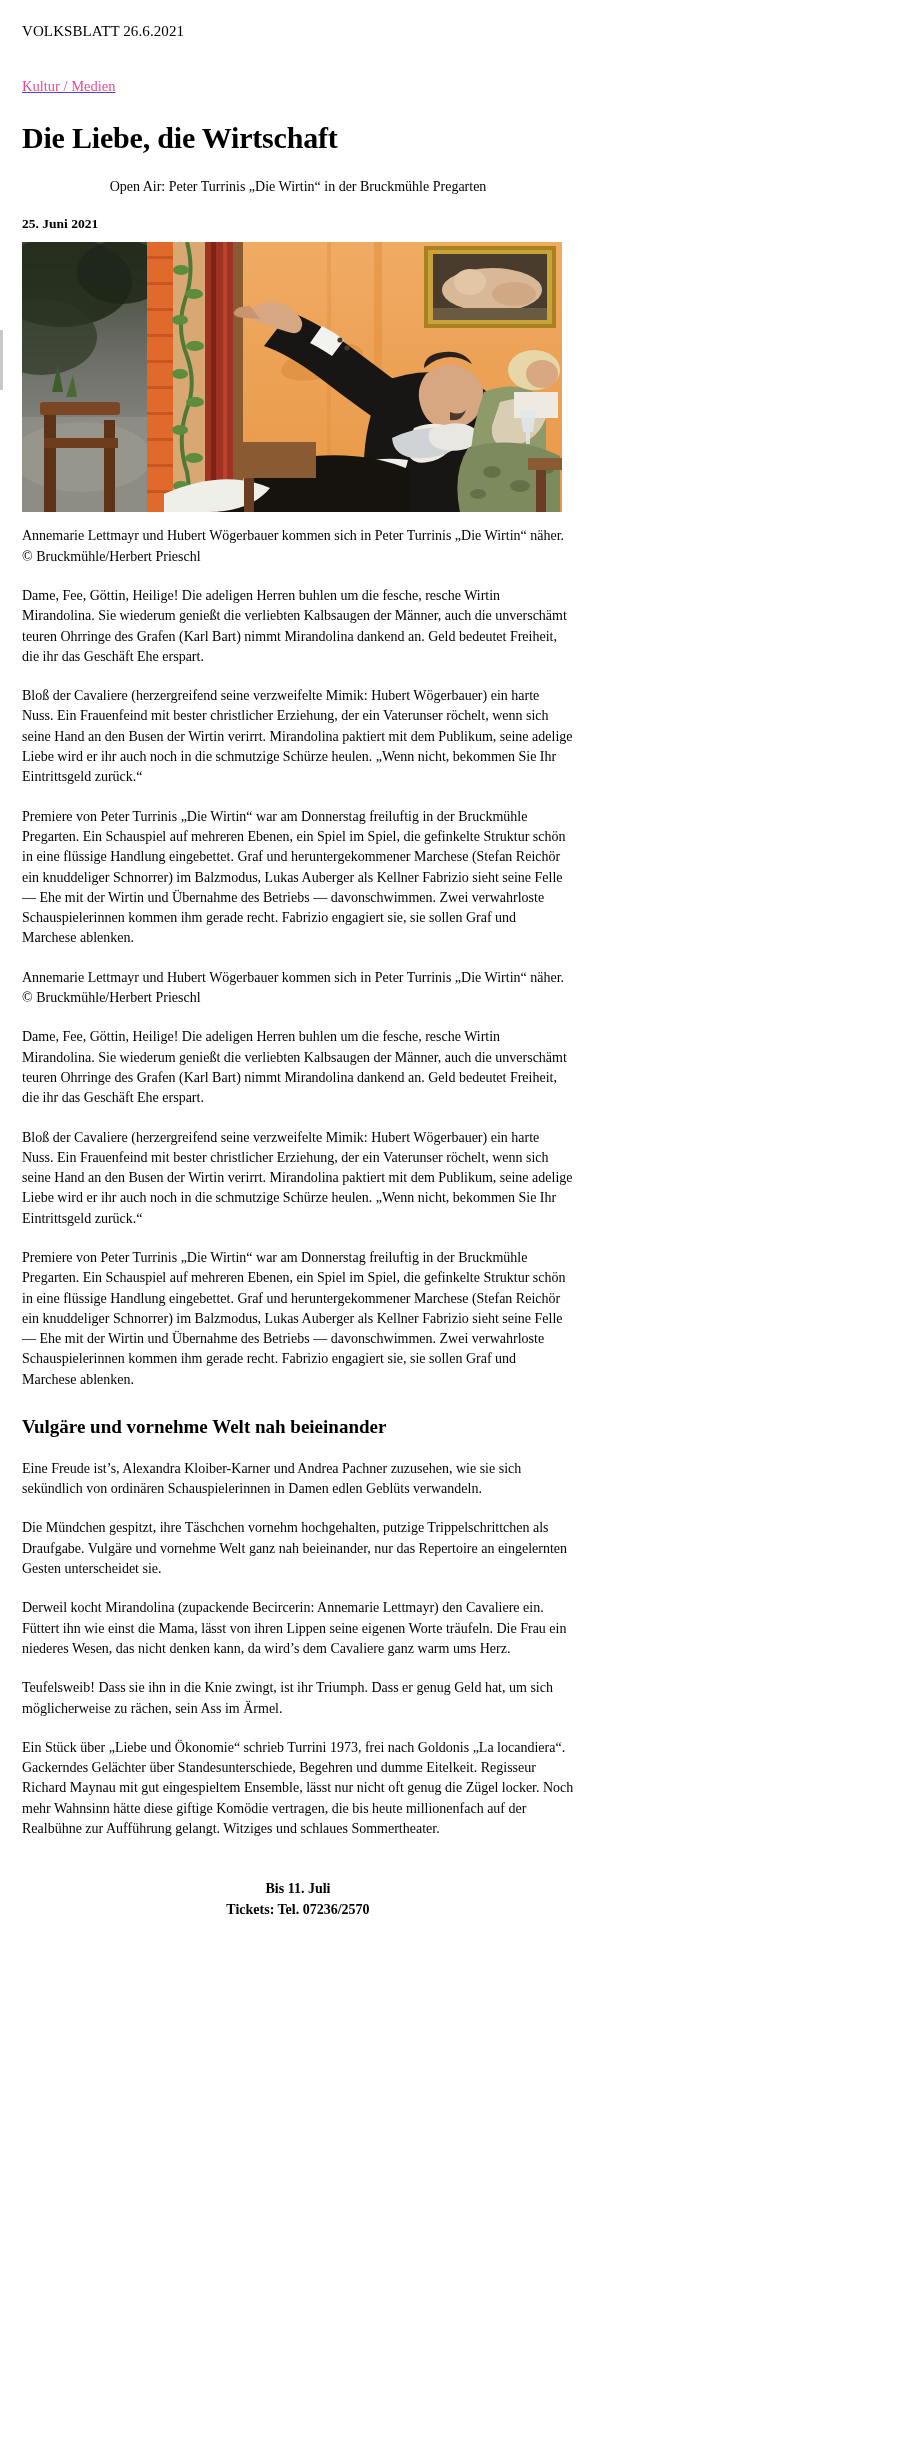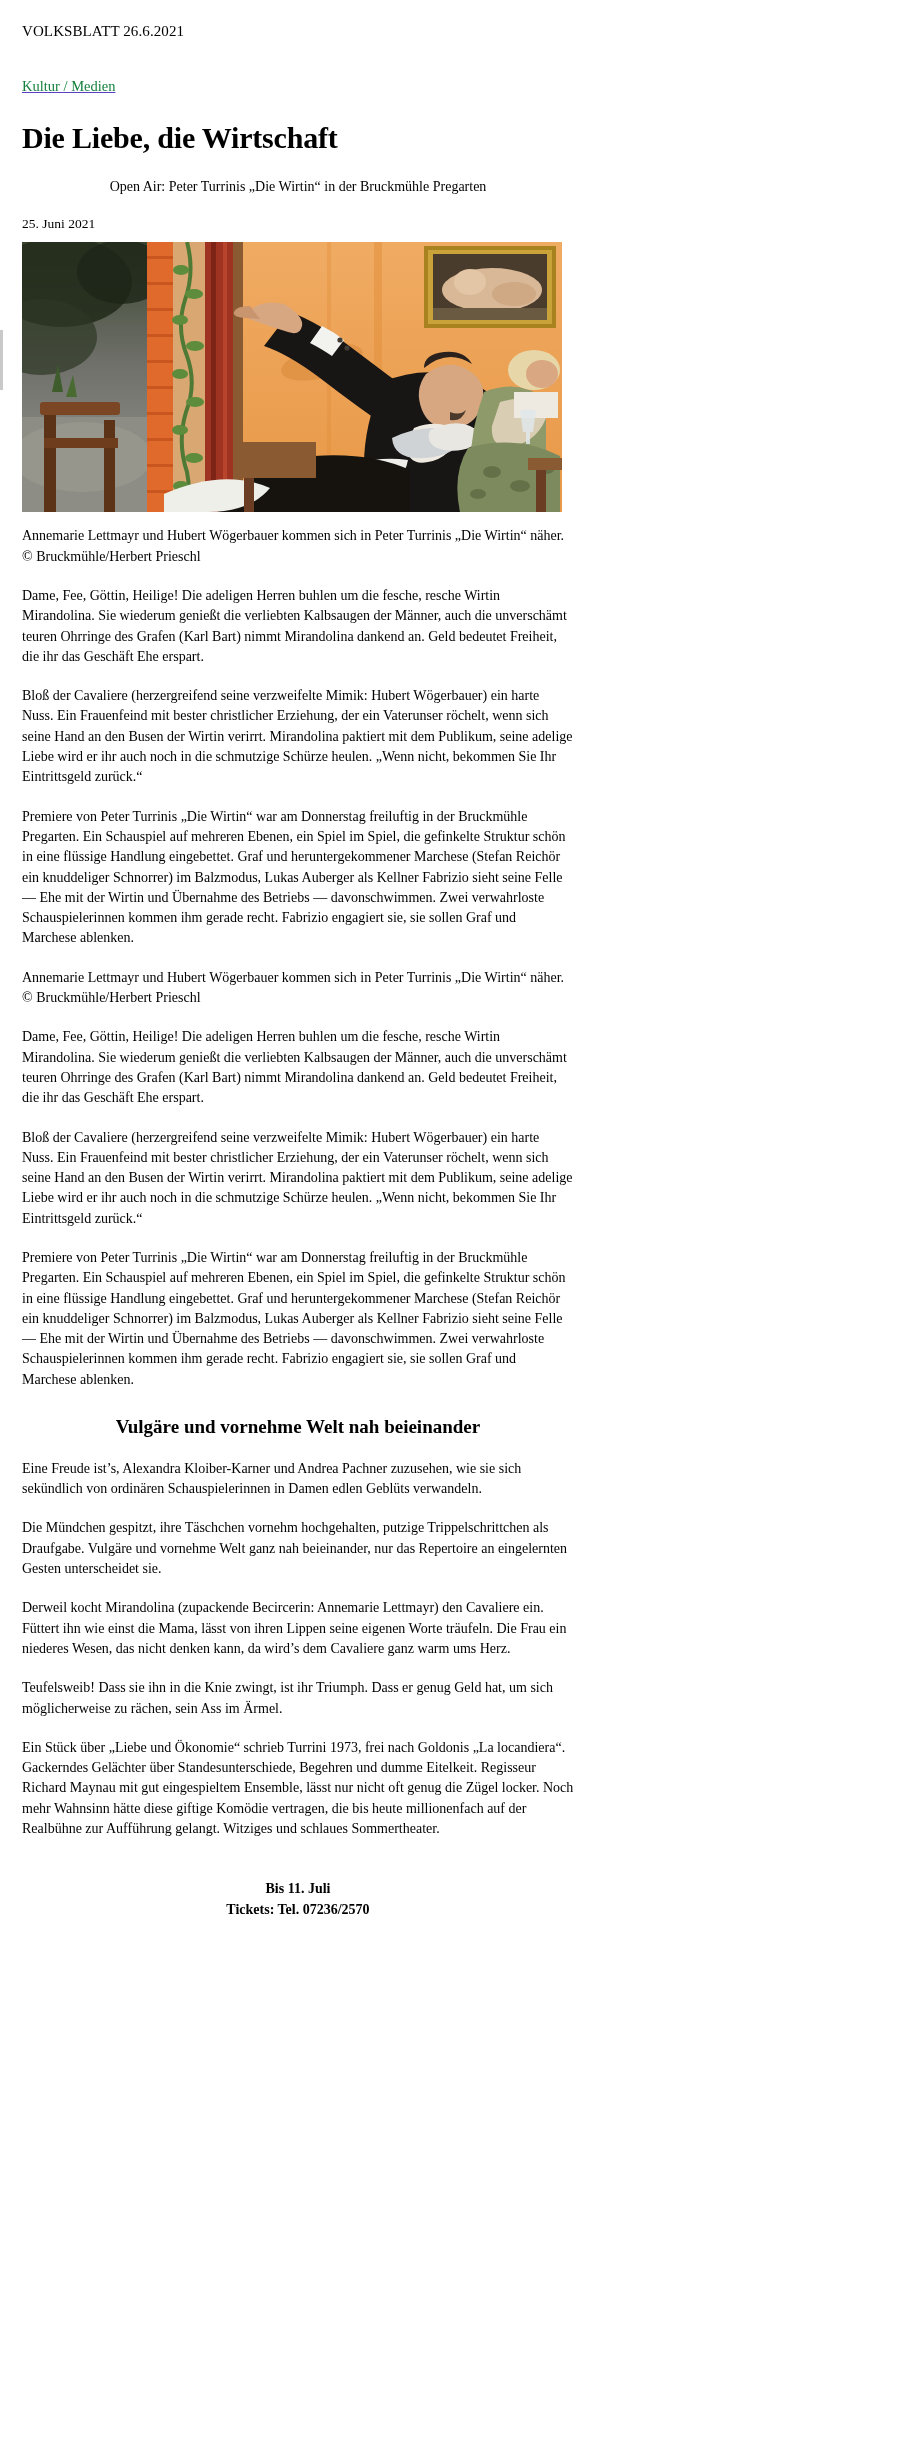--- a/index.html
+++ b/index.html
@@ -46,20 +46,21 @@
   }
   .standfirst {
     font-size: 14px;
     margin: 0 0 20px 0;
     line-height: 1.35;
     text-align: center;
   }
   .dateline {
     font-size: 13.5px;
     margin: 0 0 10px 0;
+    font-weight: bold;
   }
   .photo-wrap {
     width: 540px;
     margin: 0 0 14px 0;
     position: relative;
   }
   .photo {
     width: 540px;
     height: 270px;
     display: block;
@@ -80,40 +81,39 @@
     font-size: 14px;
     line-height: 1.45;
     margin: 0 0 19px 0;
     text-align: left;
   }
   h2.subhead {
     font-size: 19px;
     font-weight: bold;
     margin: 26px 0 20px 0;
     line-height: 1.2;
-    text-align: center;
   }
   .footer {
     width: 552px;
     text-align: center;
     font-size: 14px;
     font-weight: bold;
     line-height: 1.45;
     margin-top: 40px;
     padding-bottom: 18px;
   }
 </style>
 </head>
 <body>
 
 <div class="page">
 
   <div class="masthead">VOLKSBLATT 26.6.2021</div>
 
-  <a class="kicker-link" style="color: #15803d; text-decoration-color: rgb(90, 63, 192); margin-top: 16px;">Kultur / Medien</a>
+  <a class="kicker-link" style="color: #ec4899; text-decoration-color: rgb(90, 63, 192); margin-top: 16px;">Kultur / Medien</a>
 
   <div class="content">
 
     <h1 class="headline">Die Liebe, die Wirtschaft</h1>
 
     <div class="standfirst">Open Air: Peter Turrinis „Die Wirtin“ in der Bruckmühle Pregarten</div>
 
     <div class="dateline">25. Juni 2021</div>
 
     <div class="photo-wrap">

